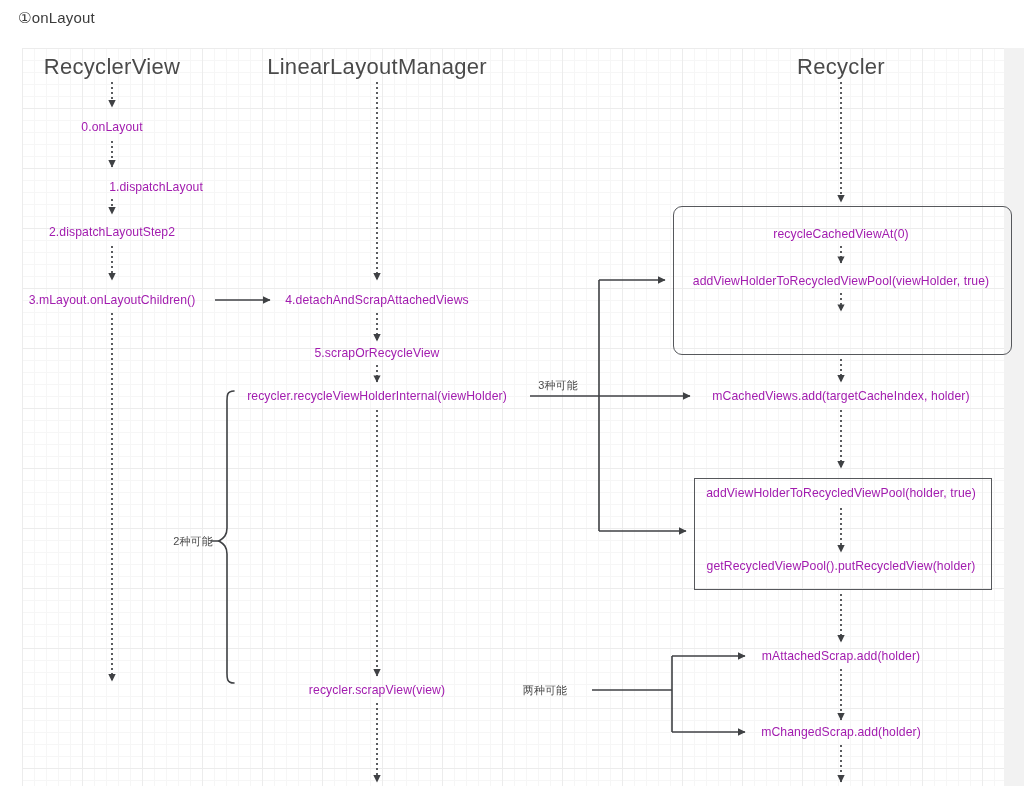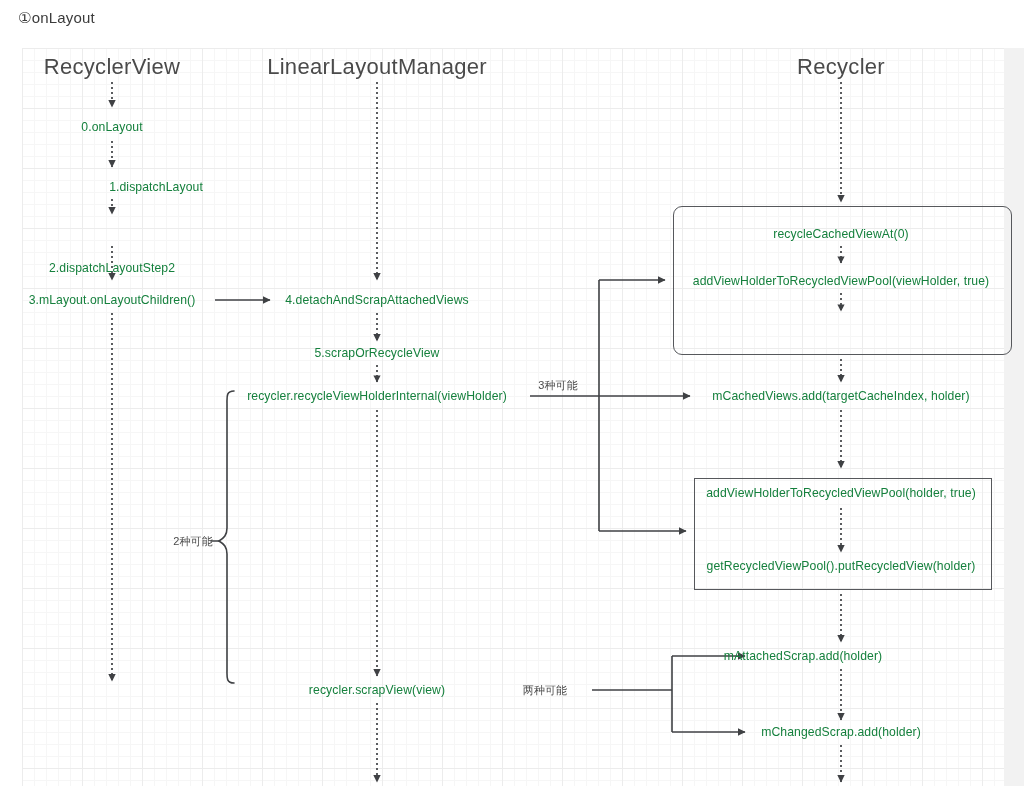--- a/index.html
+++ b/index.html
@@ -40,21 +40,21 @@
   }
 
   
   svg.layer{position:absolute;left:0;top:0;width:1024px;height:803px;
     overflow:visible;pointer-events:none;}
 
   
   .lbl{
     position:absolute;
     font-size:12.2px;
-    color:#15803d;
+    color:#a21caf;
     white-space:nowrap;
     transform:translate(-50%,-50%);
     letter-spacing:.1px;
   }
   .lbl.head{
     font-size:22px;color:#4a4a4a;letter-spacing:.3px;
   }
   .lbl.cn{
     font-size:11px;color:#4a4a4a;
   }
@@ -160,36 +160,36 @@
   <div class="pbox rounded" style="left:673px;top:206px;width:337px;height:147px;"></div>
 
   <div class="pbox" style="left:694px;top:478px;width:296px;height:110px;"></div>
 
   <div class="lbl head" style="left:112px;top:67px;">RecyclerView</div>
   <div class="lbl head" style="left:377px;top:67px;">LinearLayoutManager</div>
   <div class="lbl head" style="left:841px;top:67px;">Recycler</div>
 
   <div class="lbl" style="left:112px;top:127px;">0.onLayout</div>
   <div class="lbl" style="left:112px;top:187px;margin-left:44px;">1.dispatchLayout</div>
-  <div class="lbl" style="left:112px;top:232px;margin-top:36px;">2.dispatchLayoutStep2</div>
+  <div class="lbl" style="left:112px;top:232px;">2.dispatchLayoutStep2</div>
   <div class="lbl" style="left:112px;top:300px;">3.mLayout.onLayoutChildren()</div>
 
   <div class="lbl" style="left:377px;top:300px;">4.detachAndScrapAttachedViews</div>
   <div class="lbl" style="left:377px;top:353px;">5.scrapOrRecycleView</div>
   <div class="lbl" style="left:377px;top:396px;">recycler.recycleViewHolderInternal(viewHolder)</div>
   <div class="lbl" style="left:377px;top:690px;">recycler.scrapView(view)</div>
 
   <div class="lbl" style="left:841px;top:234px;">recycleCachedViewAt(0)</div>
   <div class="lbl" style="left:841px;top:281px;">addViewHolderToRecycledViewPool(viewHolder, true)</div>
 
   <div class="lbl" style="left:841px;top:396px;">mCachedViews.add(targetCacheIndex, holder)</div>
 
   <div class="lbl" style="left:841px;top:493px;">addViewHolderToRecycledViewPool(holder, true)</div>
   <div class="lbl" style="left:841px;top:566px;">getRecycledViewPool().putRecycledView(holder)</div>
 
-  <div class="lbl" style="left:803px;top:656px;">mAttachedScrap.add(holder)</div>
+  <div class="lbl" style="left:841px;top:656px;">mAttachedScrap.add(holder)</div>
   <div class="lbl" style="left:841px;top:732px;">mChangedScrap.add(holder)</div>
 
   <div class="lbl cn" style="left:558px;top:385px;">3种可能</div>
   <div class="lbl cn" style="left:193px;top:541px;">2种可能</div>
   <div class="lbl cn" style="left:545px;top:690px;">两种可能</div>
 
 </div>
 
 </body></html>

